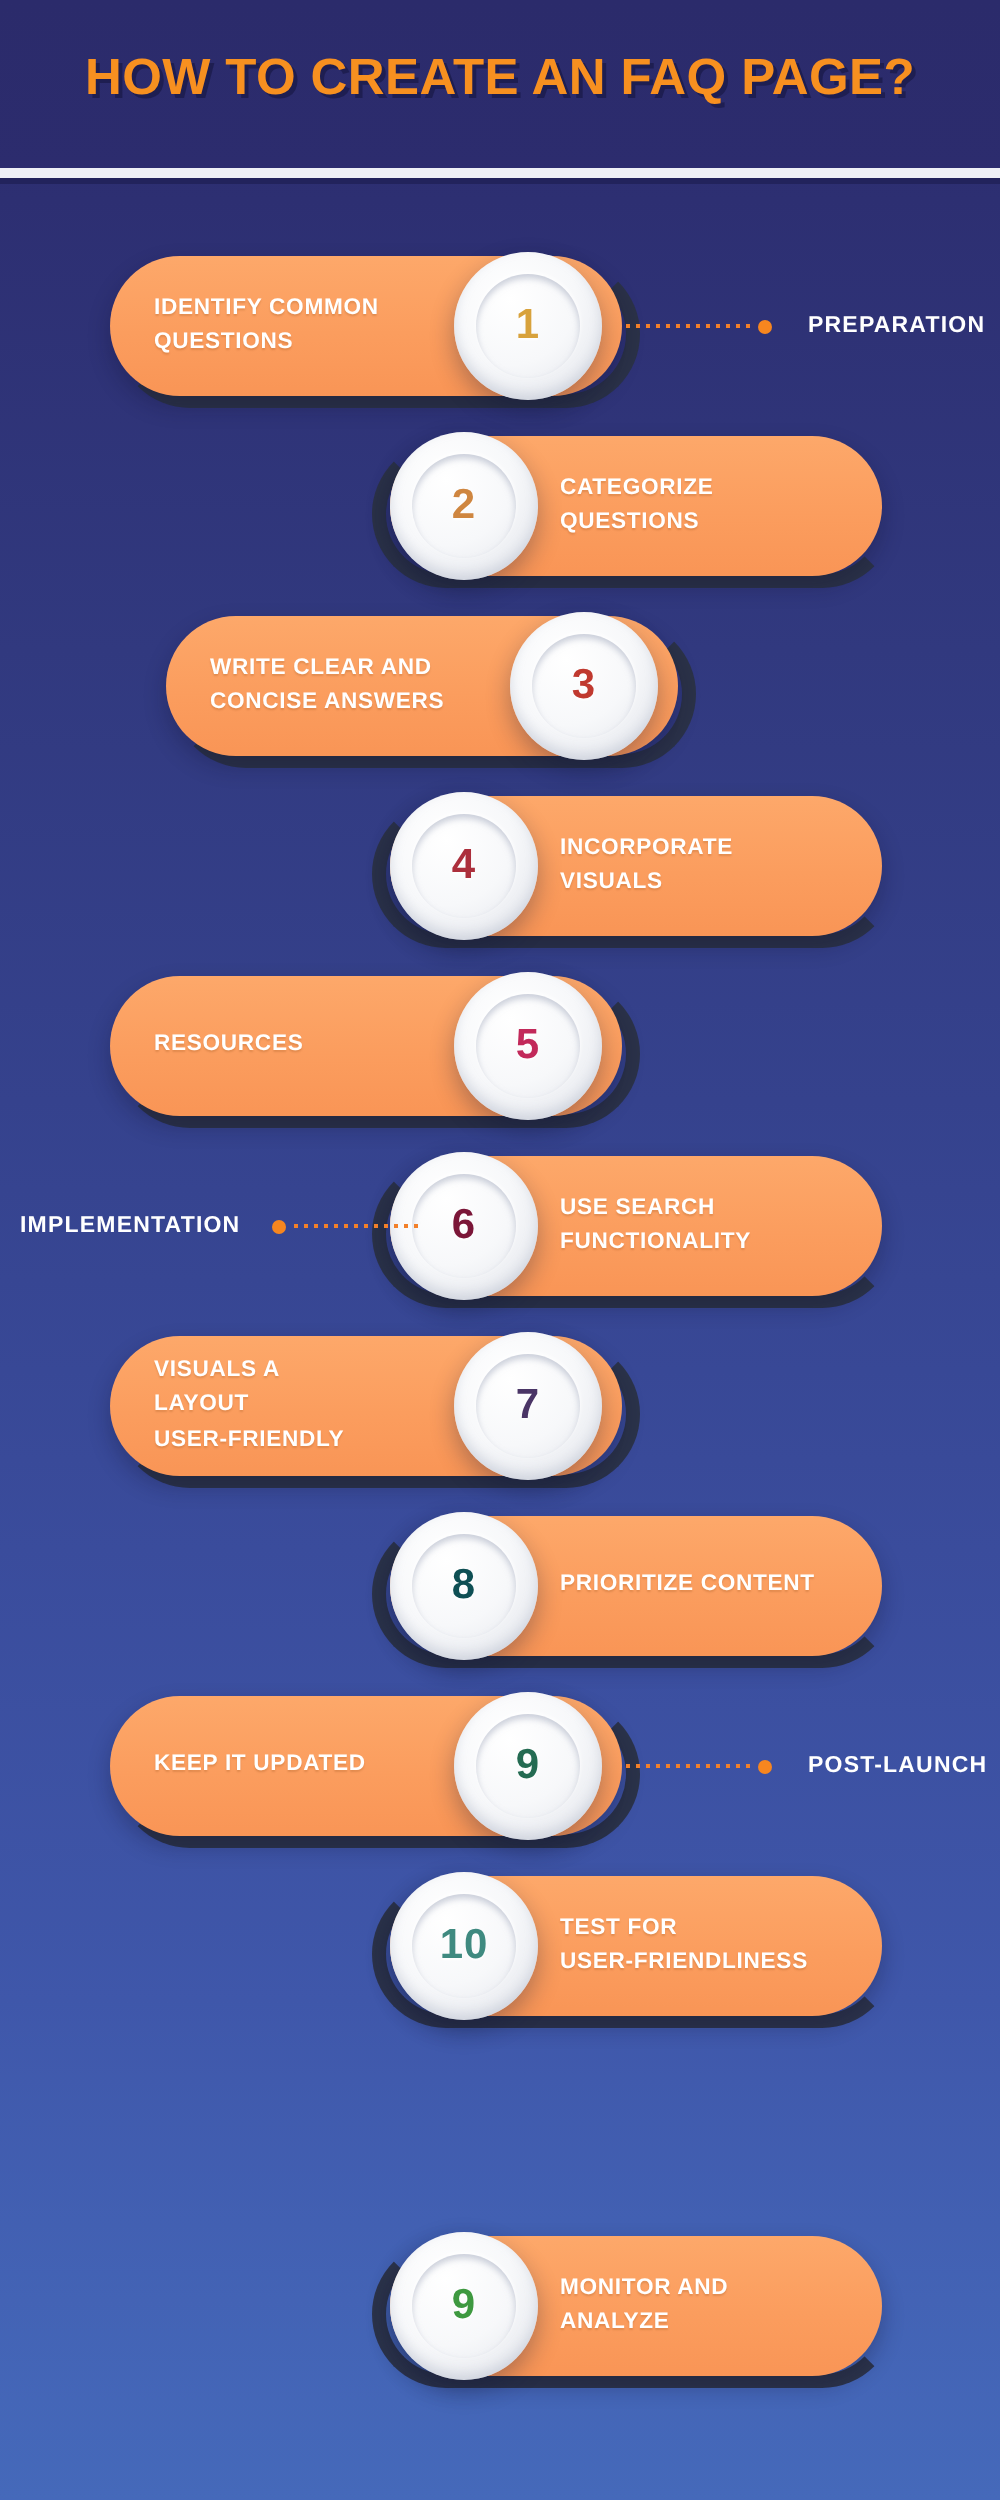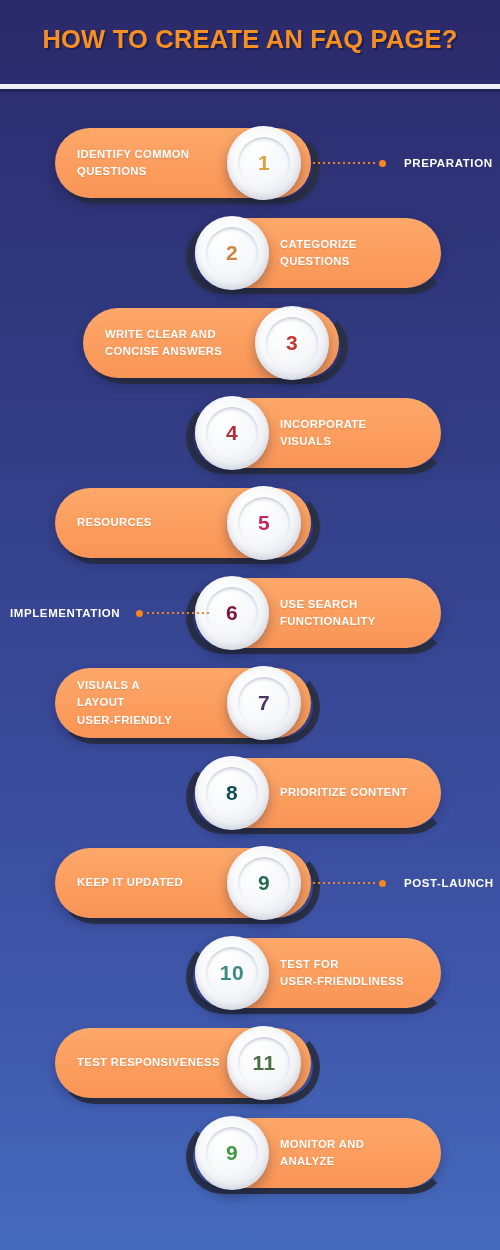--- a/index.html
+++ b/index.html
@@ -289,31 +289,20 @@
         <div class="pill">
           <div class="pill-text">
             <div>TEST FOR</div>
             <div>USER-FRIENDLINESS</div>
           </div>
         </div>
         <div class="disc">
           <div class="disc-num" style="color: rgb(63, 138, 128);">10</div>
         </div>
       </div>
-      <div class="step left" style="top: 934px;">
-        <div class="ribbon"></div>
-        <div class="pill">
-          <div class="pill-text">
-            <div>TEST RESPONSIVENESS</div>
-          </div>
-        </div>
-        <div class="disc">
-          <div class="disc-num" style="color: rgb(74, 112, 70);">11</div>
-        </div>
-      </div>
       <div class="step right" style="top: 1024px;">
         <div class="ribbon"></div>
         <div class="pill">
           <div class="pill-text">
             <div>MONITOR AND</div>
             <div>ANALYZE</div>
           </div>
         </div>
         <div class="disc">
           <div class="disc-num" style="color: rgb(62, 153, 64);">9</div>

